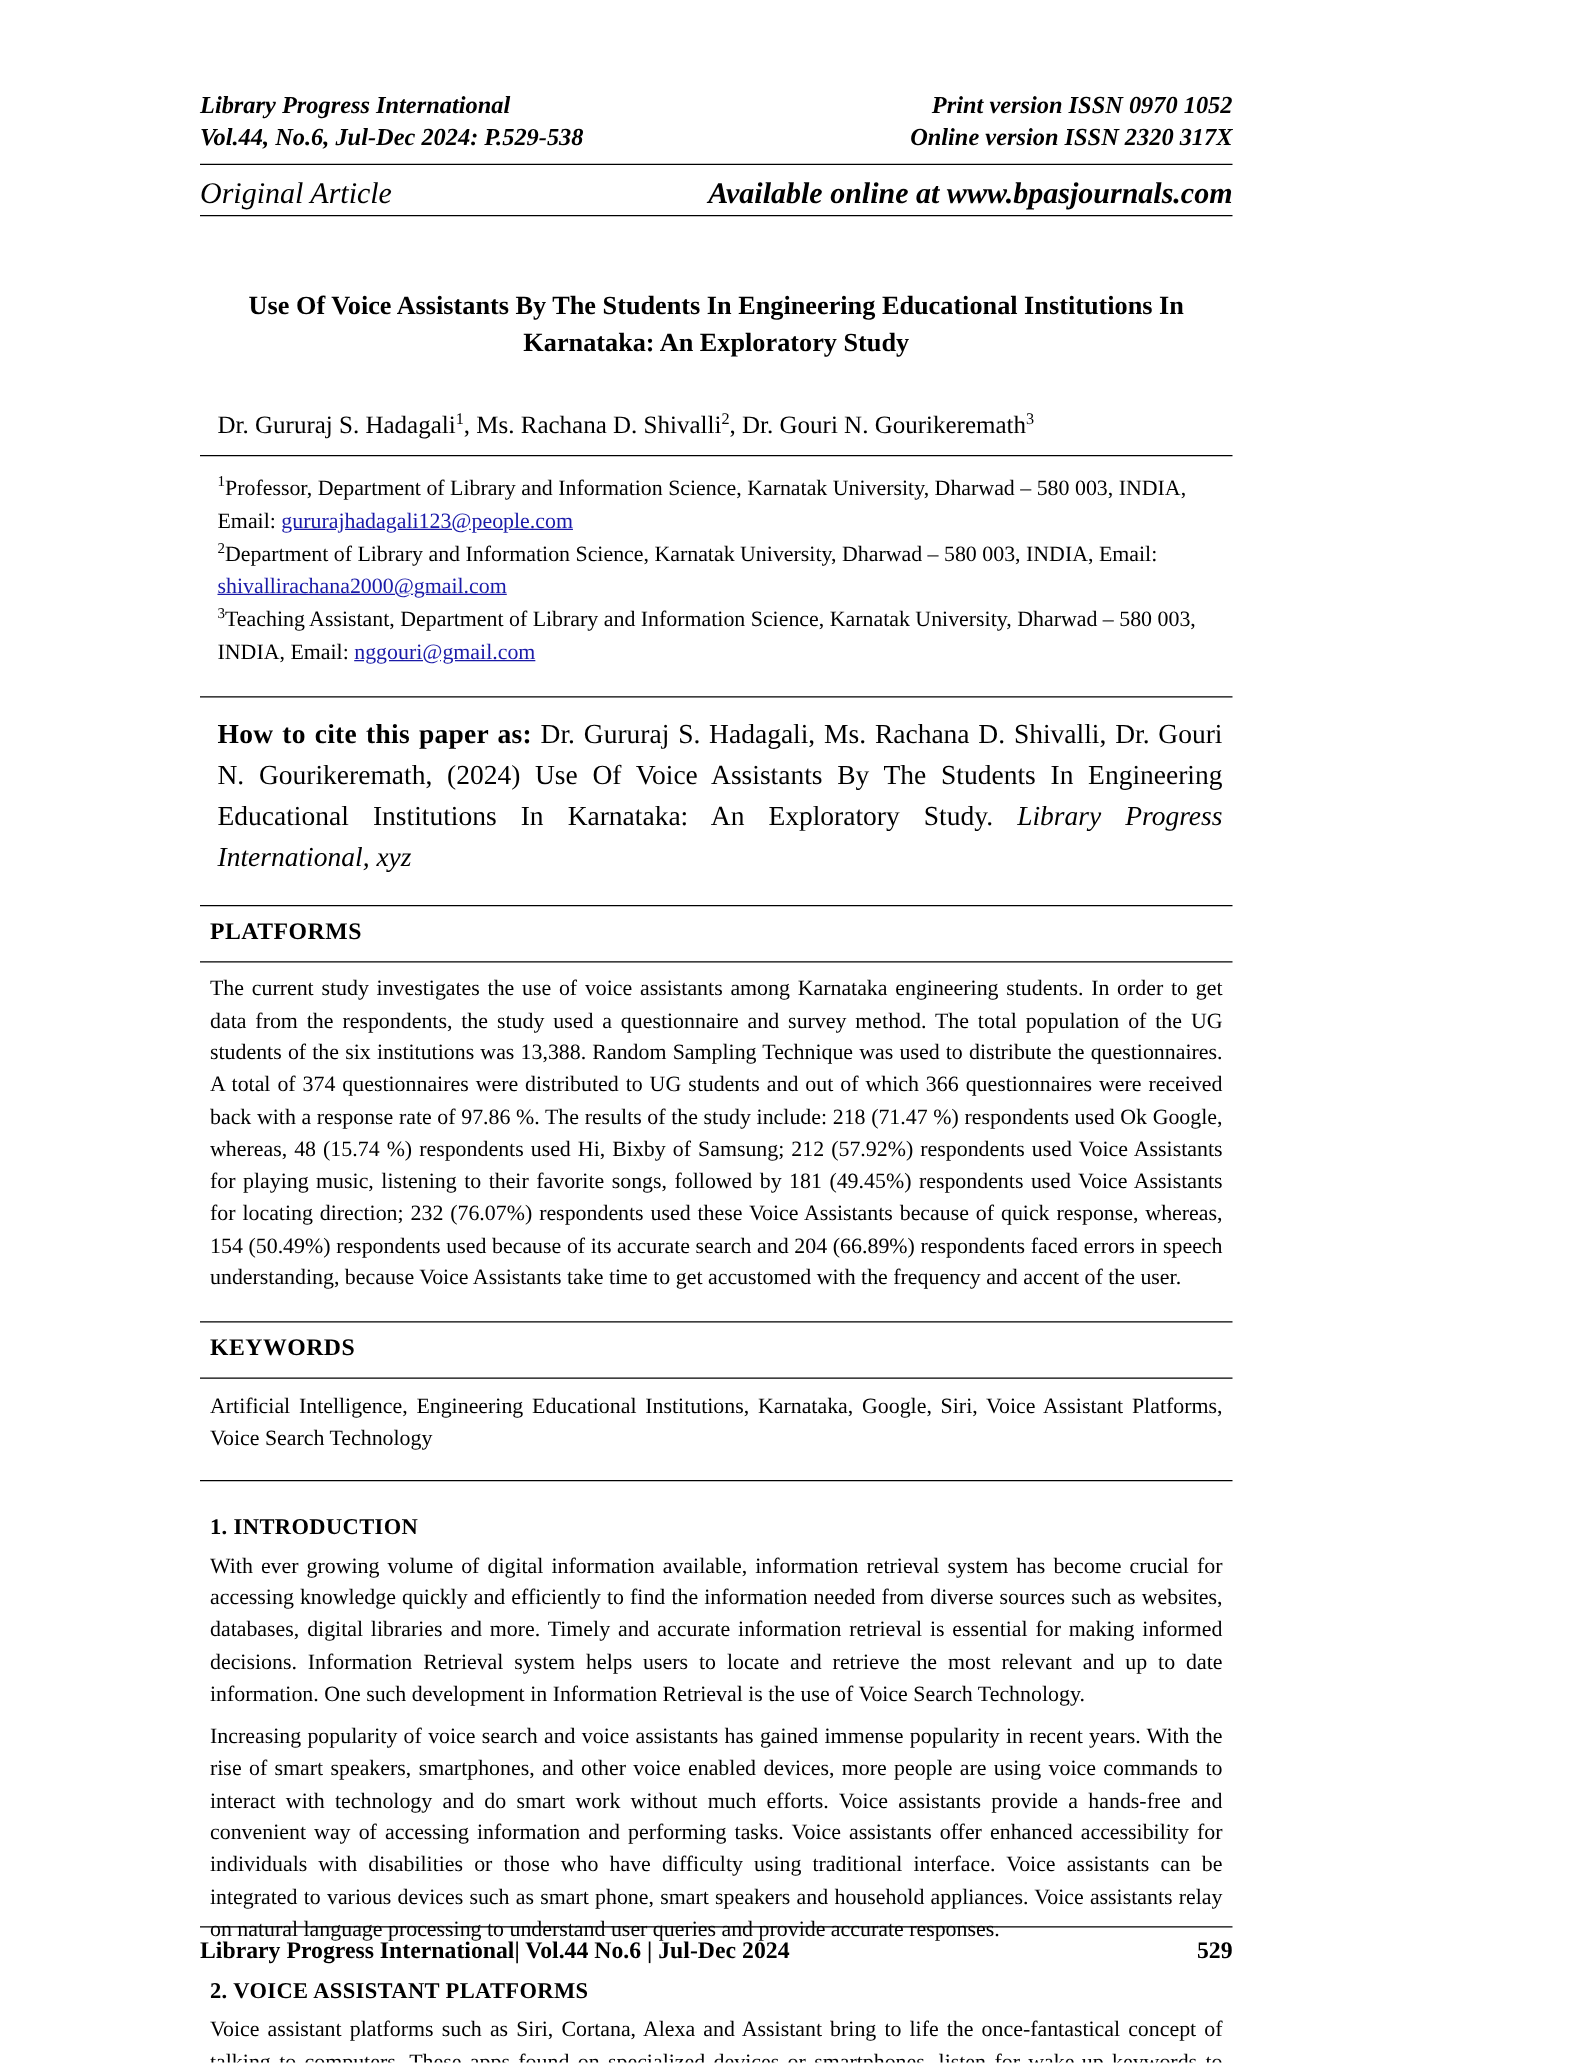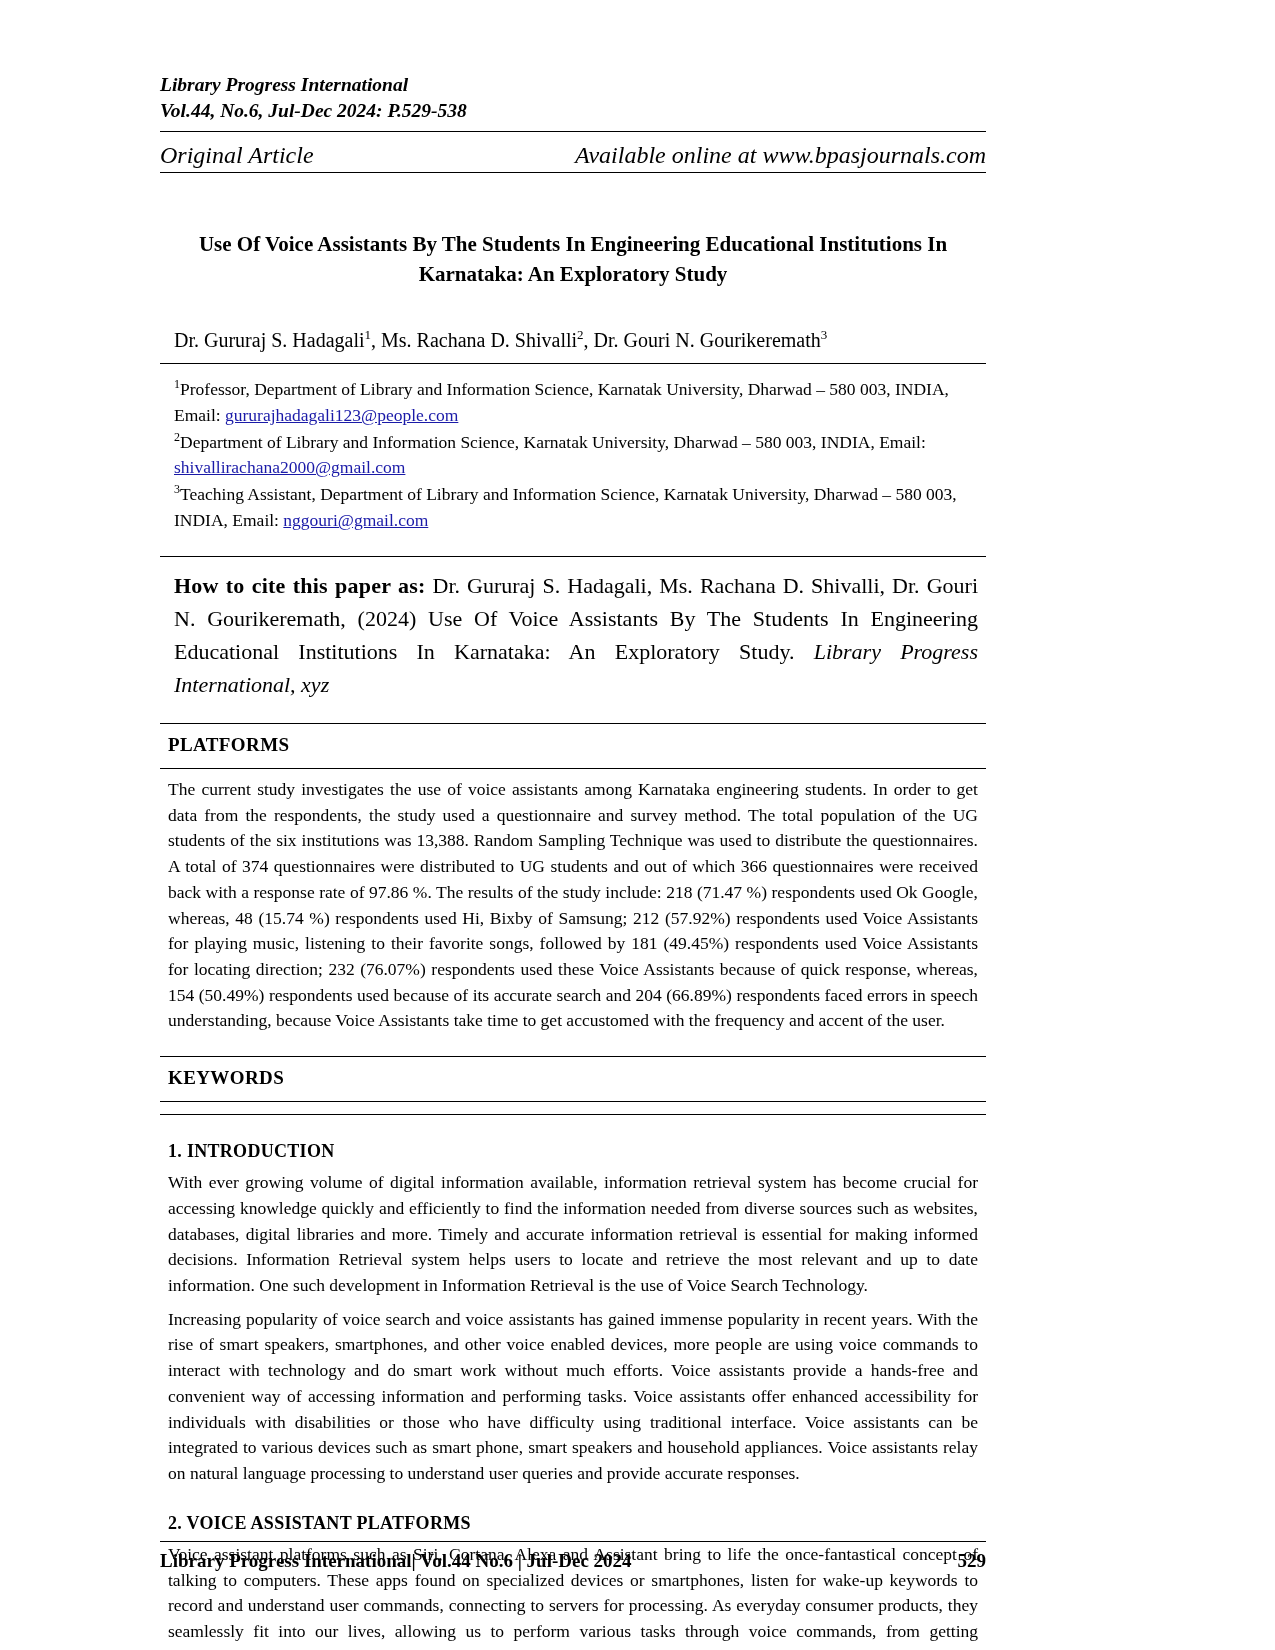--- a/index.html
+++ b/index.html
@@ -37,21 +37,21 @@
     border-top: 1px solid #000;
     margin: 3px 0 0 0;
   }
   .orig-line {
     display: flex;
     justify-content: space-between;
     font-style: italic;
     font-size: 24px;
     padding-top: 6px;
   }
-  .orig-line .avail { font-weight: normal; }
+  .orig-line .avail { font-weight: bold; }
   .title {
     text-align: center;
     font-weight: bold;
     font-size: 21px;
     line-height: 1.45;
     margin-top: 56px;
   }
   .authors {
     font-weight: normal;
     font-size: 20px;
@@ -134,20 +134,24 @@
 </head>
 <body>
 
 <div class="page">
 
   <div class="journal-head">
     <div class="left">
       <div>Library Progress International</div>
       <div>Vol.44, No.6, Jul-Dec 2024: P.529-538</div>
     </div>
+    <div class="right">
+      <div>Print version ISSN 0970 1052</div>
+      <div>Online version ISSN 2320 317X</div>
+    </div>
   </div>
   <hr class="head-rule">
 
   <div class="orig-line">
     <div>Original Article</div>
     <div class="avail">Available online at www.bpasjournals.com</div>
   </div>
   <hr class="head-rule thin">
 
   <div class="title">Use Of Voice Assistants By The Students In Engineering Educational Institutions In Karnataka: An Exploratory Study</div>
@@ -175,20 +179,21 @@
   </div>
   <hr class="rule-full">
 
   <div class="section-label">PLATFORMS</div>
   <hr class="rule-full">
   <div class="abstract-body">The current study investigates the use of voice assistants among Karnataka engineering students. In order to get data from the respondents, the study used a questionnaire and survey method. The total population of the UG students of the six institutions was 13,388. Random Sampling Technique was used to distribute the questionnaires. A total of 374 questionnaires were distributed to UG students and out of which 366 questionnaires were received back with a response rate of 97.86 %. The results of the study include: 218 (71.47 %) respondents used Ok Google, whereas, 48 (15.74 %) respondents used Hi, Bixby of Samsung; 212 (57.92%) respondents used Voice Assistants for playing music, listening to their favorite songs, followed by 181 (49.45%) respondents used Voice Assistants for locating direction; 232 (76.07%) respondents used these Voice Assistants because of quick response, whereas, 154 (50.49%) respondents used because of its accurate search and 204 (66.89%) respondents faced errors in speech understanding, because Voice Assistants take time to get accustomed with the frequency and accent of the user.</div>
   <hr class="rule-full">
 
   <div class="section-label">KEYWORDS</div>
   <hr class="rule-full">
+  <div class="keywords-body">Artificial Intelligence, Engineering Educational Institutions, Karnataka,  Google, Siri, Voice Assistant Platforms, Voice Search Technology</div>
   <hr class="rule-full">
 
   <div class="body-heading">1.  INTRODUCTION</div>
   <div class="body-para">With ever growing volume of digital information available, information retrieval system has become crucial for accessing knowledge quickly and efficiently to find the information needed from diverse sources such as websites, databases, digital libraries and more. Timely and accurate information retrieval is essential for making informed decisions. Information Retrieval system helps users to locate and retrieve the most relevant and up to date information. One such development in Information Retrieval is the use of Voice Search Technology.</div>
   <div class="body-para">Increasing popularity of voice search and voice assistants has gained immense popularity in recent years. With the rise of smart speakers, smartphones, and other voice enabled devices, more people are using voice commands to interact with technology and do smart work without much efforts. Voice assistants provide a hands-free and convenient way of accessing information and performing tasks. Voice assistants offer enhanced accessibility for individuals with disabilities or those who have difficulty using traditional interface. Voice assistants can be integrated to various devices such as smart phone, smart speakers and household appliances. Voice assistants relay on natural language processing to understand user queries and provide accurate responses.</div>
 
   <div class="body-heading">2.  VOICE ASSISTANT PLATFORMS</div>
   <div class="body-para">Voice assistant platforms such as Siri, Cortana, Alexa and Assistant bring to life the once-fantastical concept of talking to computers. These apps found on specialized devices or smartphones, listen for wake-up keywords to record and understand user commands, connecting to servers for processing. As everyday consumer products, they seamlessly fit into our lives, allowing us to perform various tasks through voice commands, from getting information to controlling smart devices. Users can do everything from asking basic questions to playing music, making calls, or managing lights using voice control. In</div>
 
   <div class="footer">

